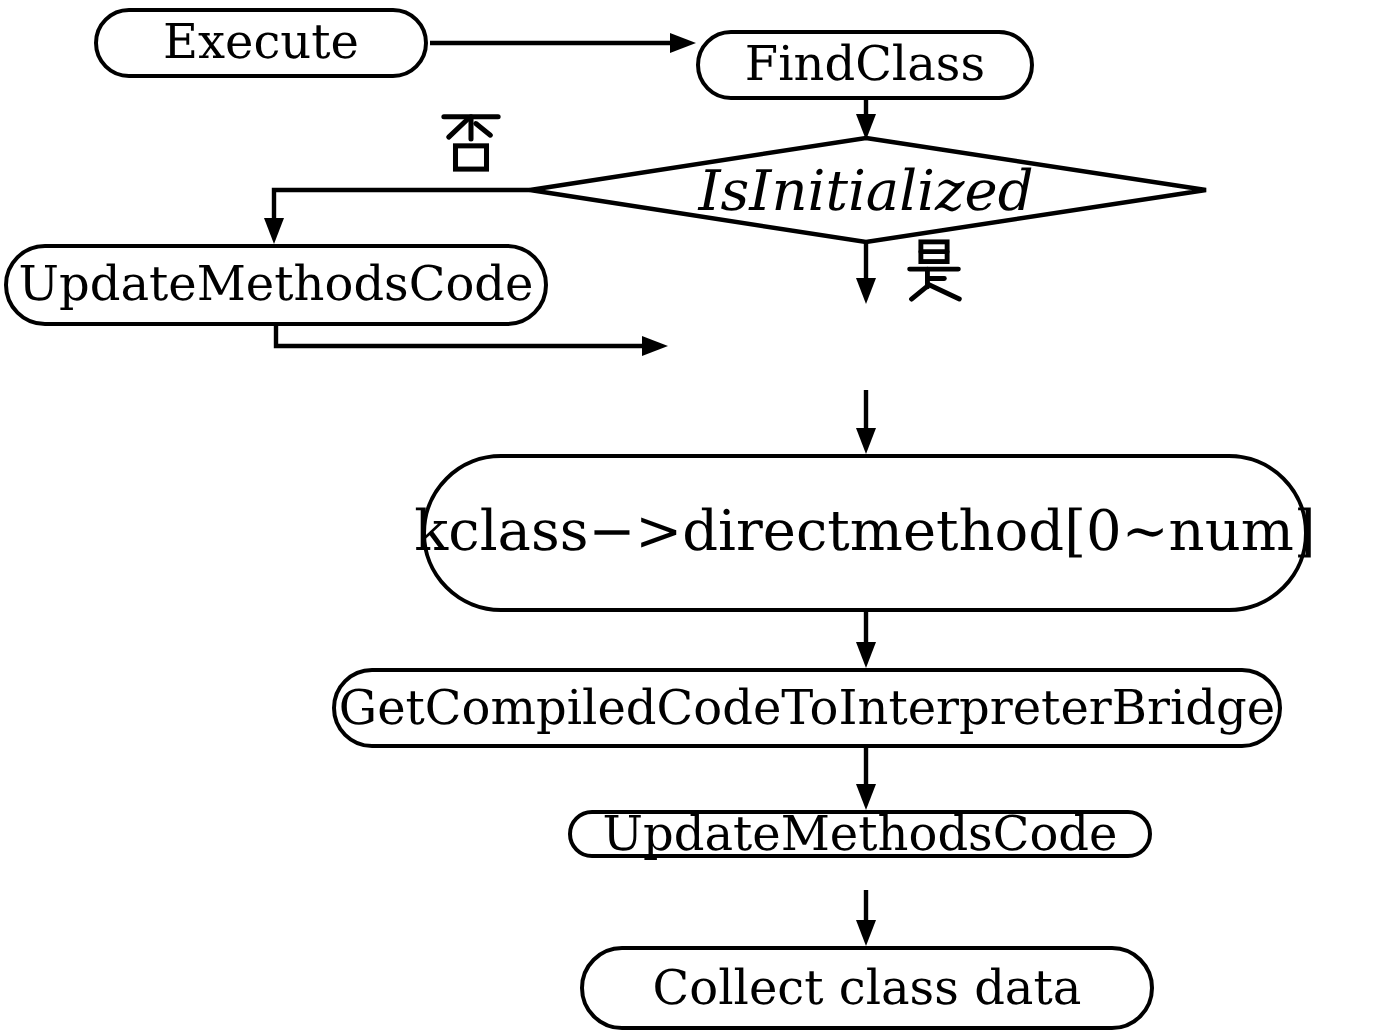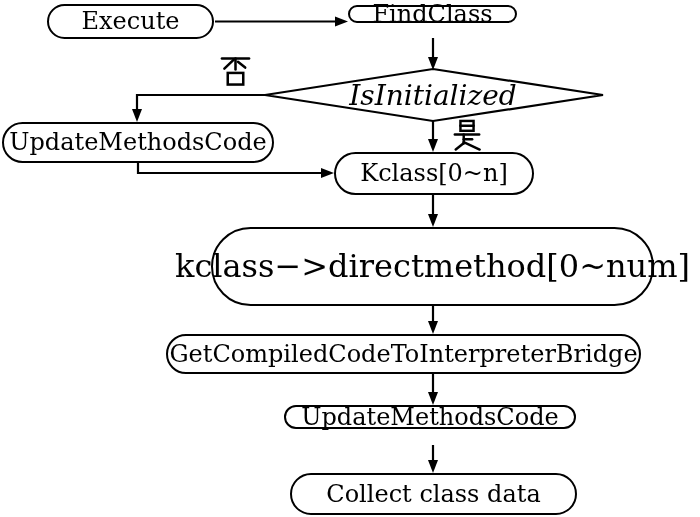--- a/index.html
+++ b/index.html
@@ -28,24 +28,24 @@
     background: #fff;
     display: flex;
     align-items: center;
     justify-content: center;
     flex-direction: column;
     font-size: 24px;
     line-height: 1.18;
     white-space: nowrap;
   }
   #n-execute      { left: 47px;  top: 4px;   width: 167px; height: 35px; }
-  #n-findclass    { left: 348px; top: 5px;   width: 169px; height: 18px; text-align: right; }
+  #n-findclass    { left: 348px; top: 15px;   width: 169px; height: 35px; text-align: right; }
   #n-ensureinit   { left: 2px;   top: 122px; width: 272px; height: 41px; }
   #n-kclass       { left: 334px; top: 152px; width: 200px; height: 43px; }
-  #n-methods      { left: 211px; top: 227px; width: 443px; height: 79px; font-size: 32px; line-height: 1.3; }
+  #n-methods      { left: 211px; top: 227px; width: 443px; height: 79px; font-size: 28px; line-height: 1.3; }
   #n-getbridge    { left: 166px; top: 334px; width: 475px; height: 40px; }
   #n-updatecode   { left: 284px; top: 405px; width: 292px; height: 24px; }
   #n-collect      { left: 290px; top: 473px; width: 287px; height: 42px; }
   .diamond-label {
     position: absolute;
     left: 283px; top: 80px;
     width: 300px; height: 30px;
     display: flex; align-items: center; justify-content: center;
     font-size: 28px;
     white-space: nowrap;
@@ -129,23 +129,20 @@
   </div>
 
   <div class="diamond-label">
     <span>IsInitialized</span>
   </div>
 
   <div class="node" id="n-ensureinit">
     <span>UpdateMethodsCode</span>
   </div>
 
-  <div class="node" id="n-kclass">
-    <span>Kclass[0~n]</span>
-  </div>
 
   <div class="node" id="n-methods">
     <span>kclass−&gt;directmethod[0~num]</span>
   </div>
 
   <div class="node" id="n-getbridge">
     <span>GetCompiledCodeToInterpreterBridge</span>
   </div>
 
   <div class="node" id="n-updatecode">

